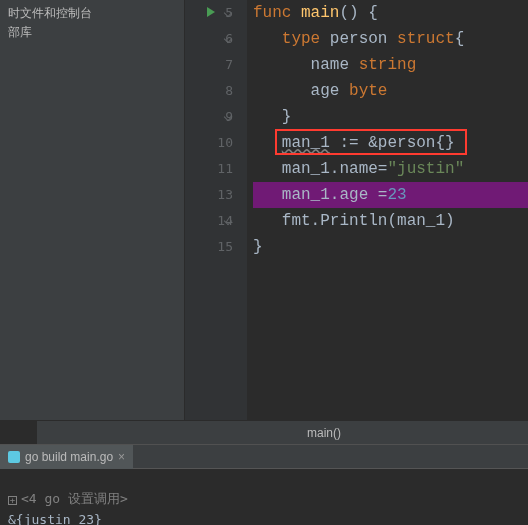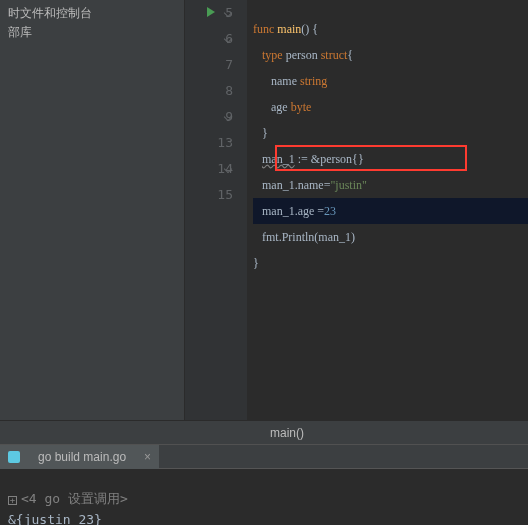--- a/index.html
+++ b/index.html
@@ -49,30 +49,29 @@
       position: absolute;
       right: 2px;
       top: 10px;
       width: 6px; height: 6px;
       border-right: 1px solid #606366;
       border-bottom: 1px solid #606366;
       transform: rotate(45deg);
     }
     .code {
       flex: 1;
-      font-family: Liberation Serif, serif;
-      font-size: 12px;
+      font-family: Liberation Mono, monospace;
+      font-size: 16px;
       line-height: 26px;
       padding-left: 6px;
       white-space: pre;
       position: relative;
-      margin-top: 16px;
     }
     .code-line { height: 26px; }
-    .highlight-line { background: #0f172a; }
+    .highlight-line { background: #701a75; }
     .red-box {
       position: absolute;
       border: 2px solid #ff3b30;
       pointer-events: none;
     }
     .kw { color: #cc7832; }
     .ident { color: #a9b7c6; }
     .str { color: #6a8759; }
     .num { color: #6897bb; }
     .func { color: #ffc66d; }
@@ -80,37 +79,38 @@
     .underline { text-decoration: underline wavy #808080; text-align: right; }
     .breadcrumb {
       background: #3c3f41;
       height: 24px;
       line-height: 24px;
       padding-left: 270px;
       font-size: 12px;
       color: #bbbbbb;
       border-top: 1px solid #2b2b2b;
       font-family: sans-serif;
+      margin-left: 37px;
     }
     .tab-bar {
       background: #3c3f41;
       height: 24px;
       display: flex;
       align-items: center;
       border-top: 1px solid #515151;
     }
     .tab {
       background: #515658;
       height: 24px;
       display: flex;
       align-items: center;
       padding: 0 8px;
       font-size: 12px;
       color: #bbbbbb;
-      gap: 18px;
+      gap: 5px;
       font-family: sans-serif;
     }
     .go-icon {
       width: 12px; height: 12px;
       background: #5dc9e2;
       border-radius: 2px;
     }
     .close-x { color: #999; cursor: pointer; }
     .console {
       background: #2b2b2b;
@@ -140,20 +140,22 @@
     <div>时文件和控制台</div>
     <div>部库</div>
   </div>
   <div class="editor-area">
     <div class="gutter" id="gutter">
         <div class="gutter-line">5<div class="run-icon"></div><div class="fold-icon"></div></div>
         <div class="gutter-line">6<div class="fold-icon"></div></div>
         <div class="gutter-line">7</div>
         <div class="gutter-line">8</div>
         <div class="gutter-line">9<div class="fold-icon"></div></div>
+        <div class="gutter-line">10</div>
+        <div class="gutter-line">11</div>
         <div class="gutter-line">13</div>
         <div class="gutter-line">14<div class="fold-icon"></div></div>
         <div class="gutter-line">15</div>
       </div>
     <div class="code" id="code"><div class="code-line"><span class="kw">func</span><span> </span><span class="func">main</span><span class="ident">() {</span></div><div class="code-line"><span>   </span><span class="kw">type</span><span> </span><span class="ident">person</span><span> </span><span class="kw">struct</span><span class="ident">{</span></div><div class="code-line"><span>      </span><span class="ident">name</span><span> </span><span class="kw">string</span></div><div class="code-line"><span>      </span><span class="ident">age</span><span> </span><span class="kw">byte</span></div><div class="code-line"><span>   </span><span class="ident">}</span></div><div class="code-line"><span>   </span><span class="underline">man_1</span><span class="ident"> := </span><span class="amp">&amp;</span><span class="ident">person{}</span></div><div class="code-line"><span>   </span><span class="ident">man_1.name=</span><span class="str">"justin"</span></div><div class="code-line highlight-line"><span>   </span><span class="ident">man_1.age =</span><span class="num">23</span></div><div class="code-line"><span>   </span><span class="ident">fmt.Println(man_1)</span></div><div class="code-line"><span class="ident">}</span></div><div class="code-line"></div><div class="code-line"></div><div class="red-box" style="top: 129px; left: 28px; width: 192px; height: 26px;"></div></div>
   </div>
 </div>
 
 <div class="breadcrumb">
   <span>main()</span>

